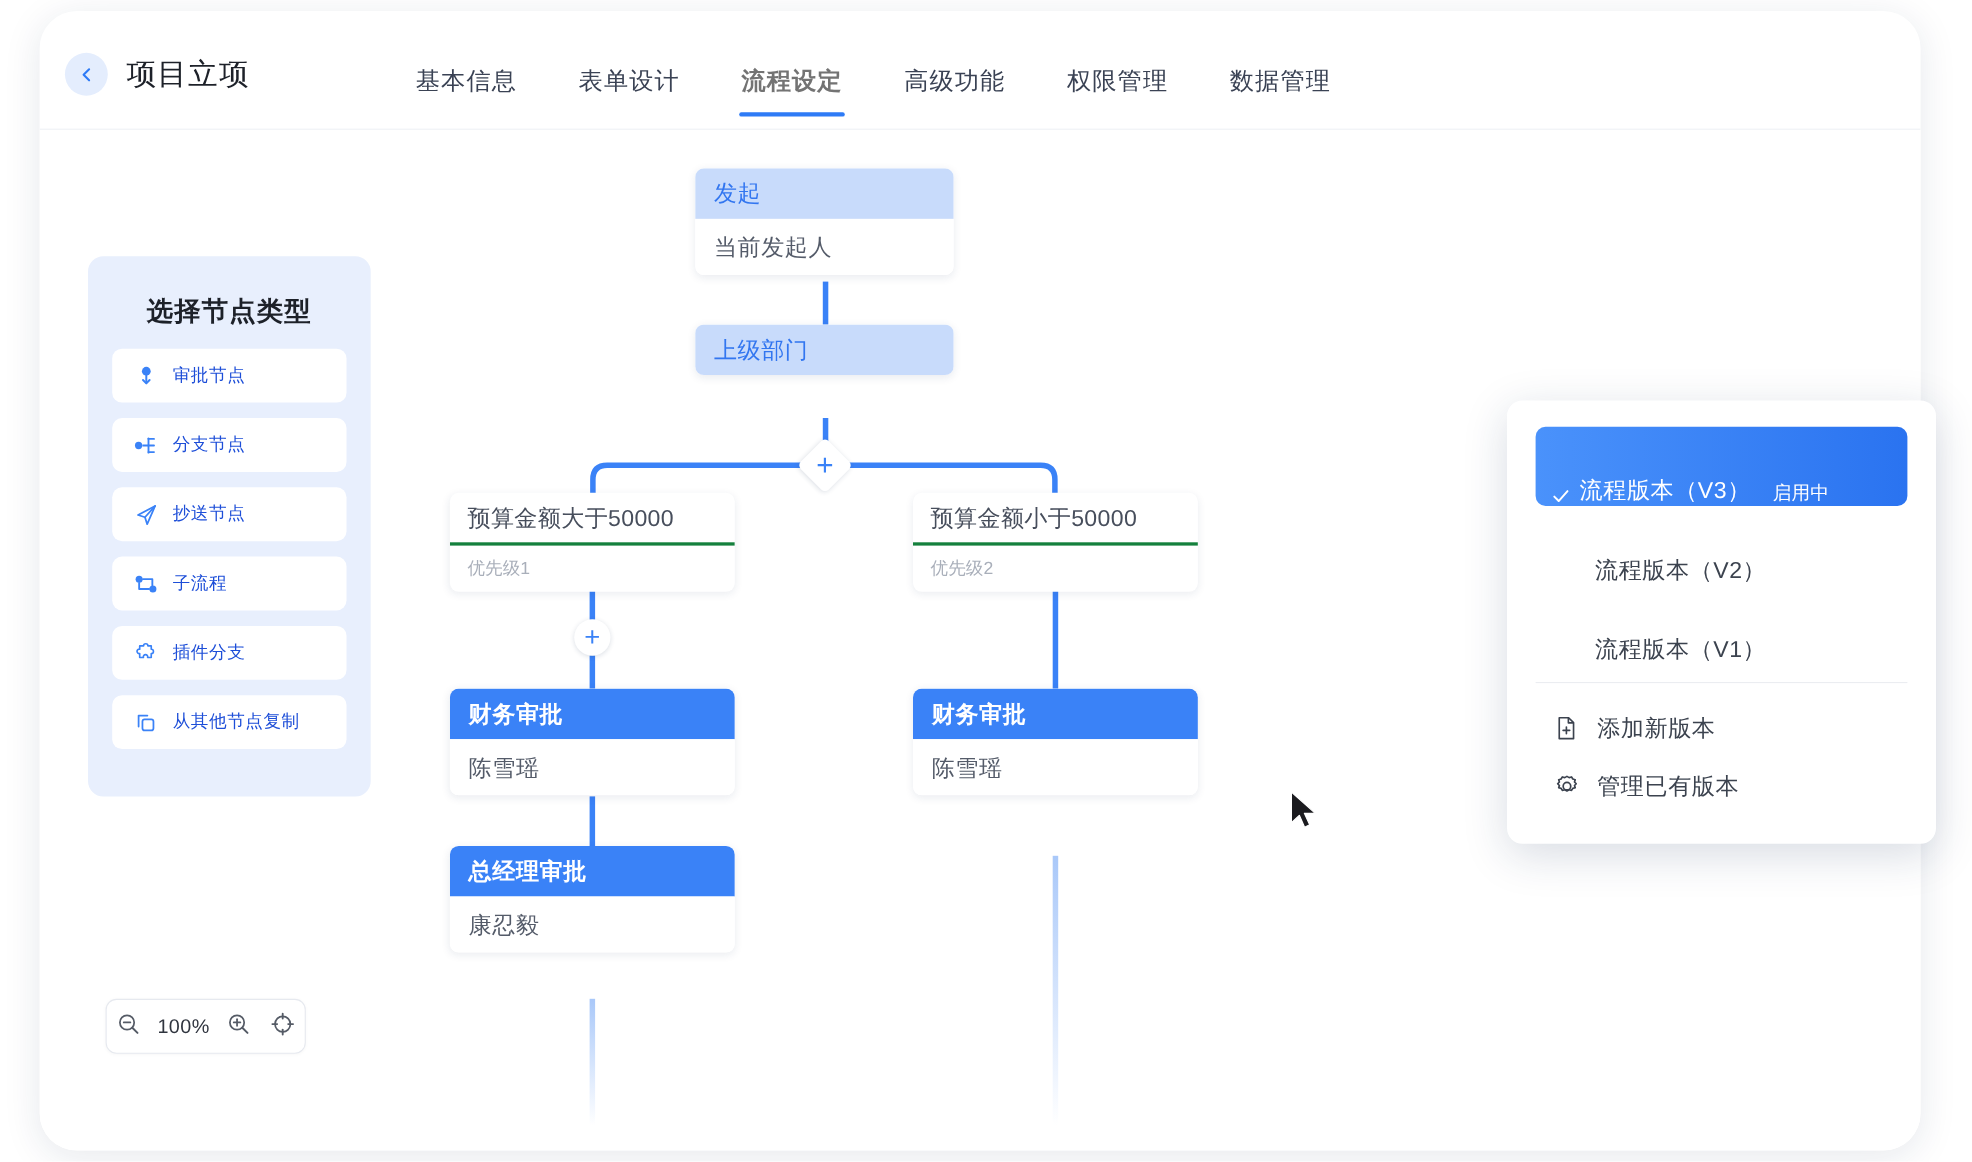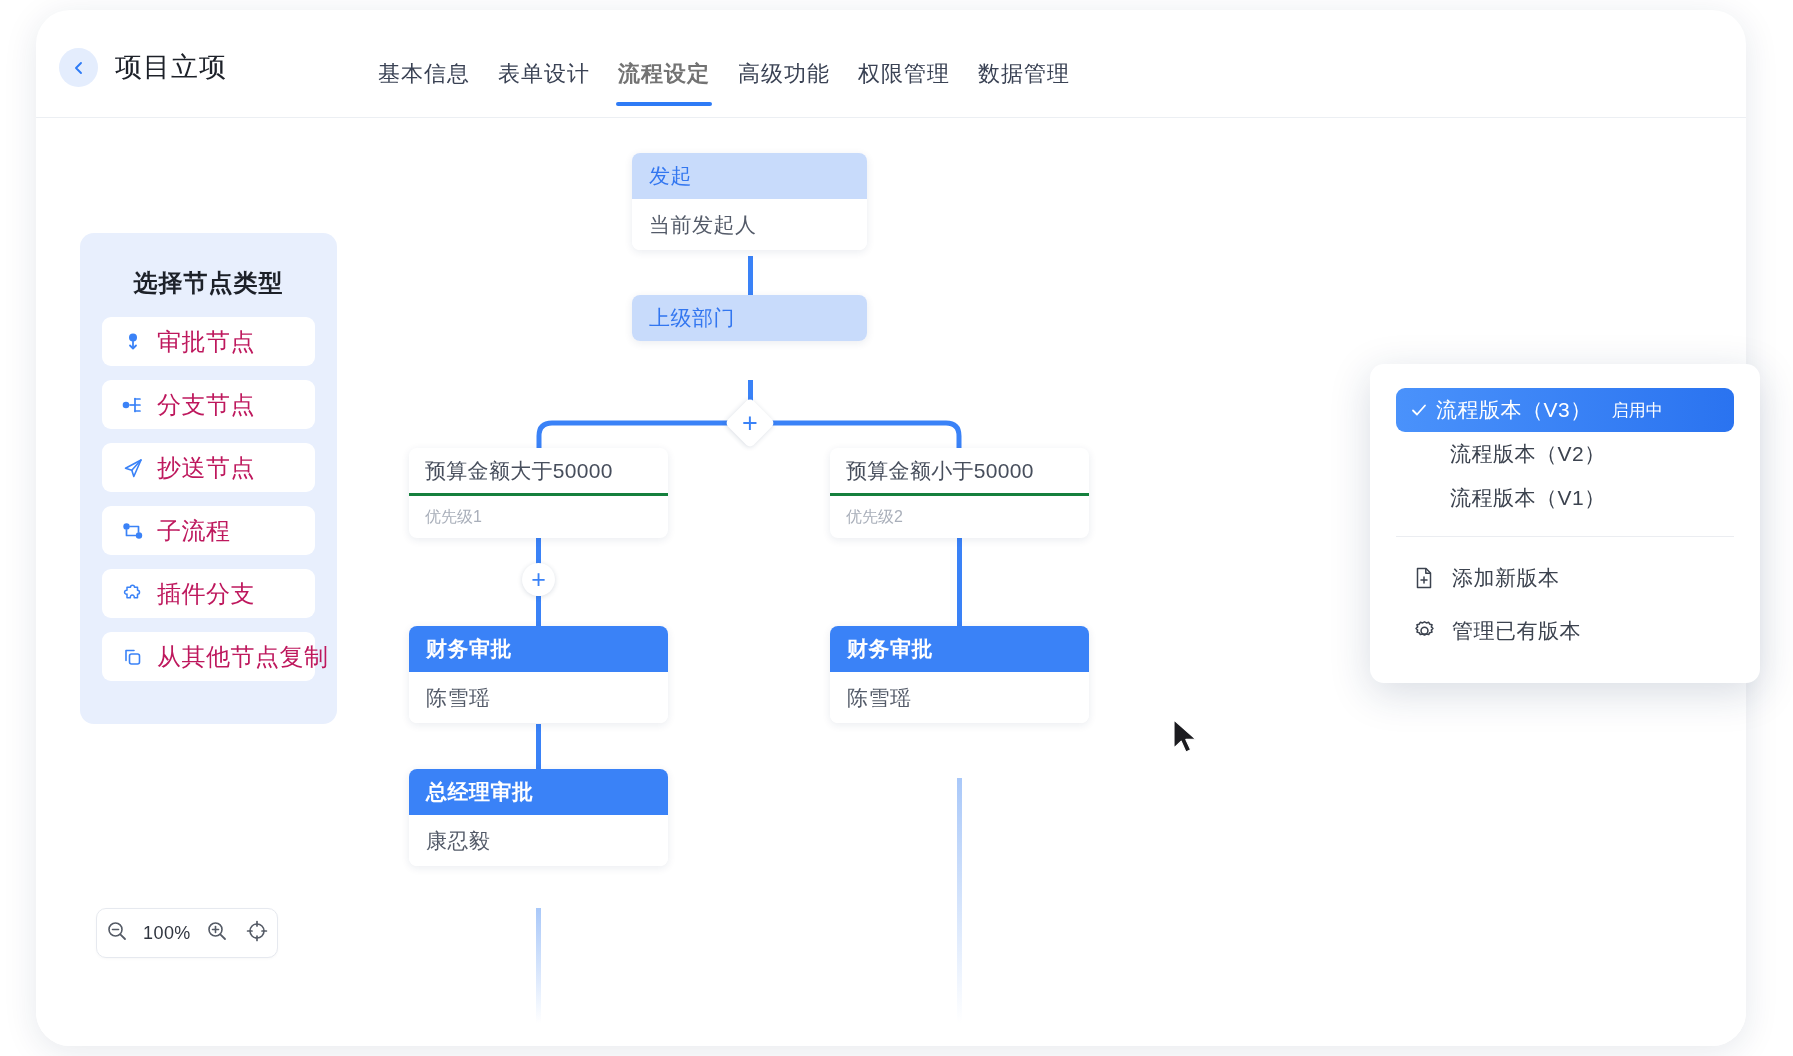--- a/index.html
+++ b/index.html
@@ -50,21 +50,21 @@
     font-size: 27px;
     color: #1d2129;
     letter-spacing: 1px;
     line-height: 42px;
   }
   .tabs {
     position: absolute;
     left: 340px; top: 40px;
     display: flex;
     align-items: center;
-    gap: 24px;
+    gap: 52px;
   }
   .tab {
     position: relative;
     font-size: 22px;
     color: #3a4254;
     line-height: 36px;
     padding: 6px 2px 14px 2px;
     cursor: pointer;
     letter-spacing: 1px;
     white-space: nowrap;
@@ -117,22 +117,22 @@
     cursor: pointer;
   }
   .palette-item:last-child { margin-bottom: 0; }
   .pi-icon {
     width: 24px; height: 24px;
     display: flex; align-items: center; justify-content: center;
     margin-right: 12px;
     flex: none;
   }
   .pi-label {
-    font-size: 24px;
-    color: #be185d;
+    font-size: 16px;
+    color: #1d4ed8;
     letter-spacing: 0.5px;
     white-space: nowrap;
   }
 
   
   .zoombar {
     position: absolute;
     left: 60px; top: 790px;
     width: 180px; height: 48px;
     background: #ffffff;
@@ -267,24 +267,24 @@
     left: 1370px; top: 364px;
     width: 390px;
     background: #ffffff;
     border-radius: 14px;
     box-shadow: 0 10px 40px rgba(26,48,86,0.17);
     padding: 24px 0 26px 0;
     box-sizing: border-box;
     z-index: 30;
   }
   .dd-item {
-    height: 44px;
+    height: 72px;
     margin: 0 26px;
     display: flex;
-    align-items: center;
+    align-items: flex-end;
     border-radius: 9px;
     padding: 0 14px;
     box-sizing: border-box;
     cursor: pointer;
   }
   .dd-item.selected {
     background: linear-gradient(to right, #4a92fb, #2a73f0);
   }
   .dd-check {
     width: 26px;

